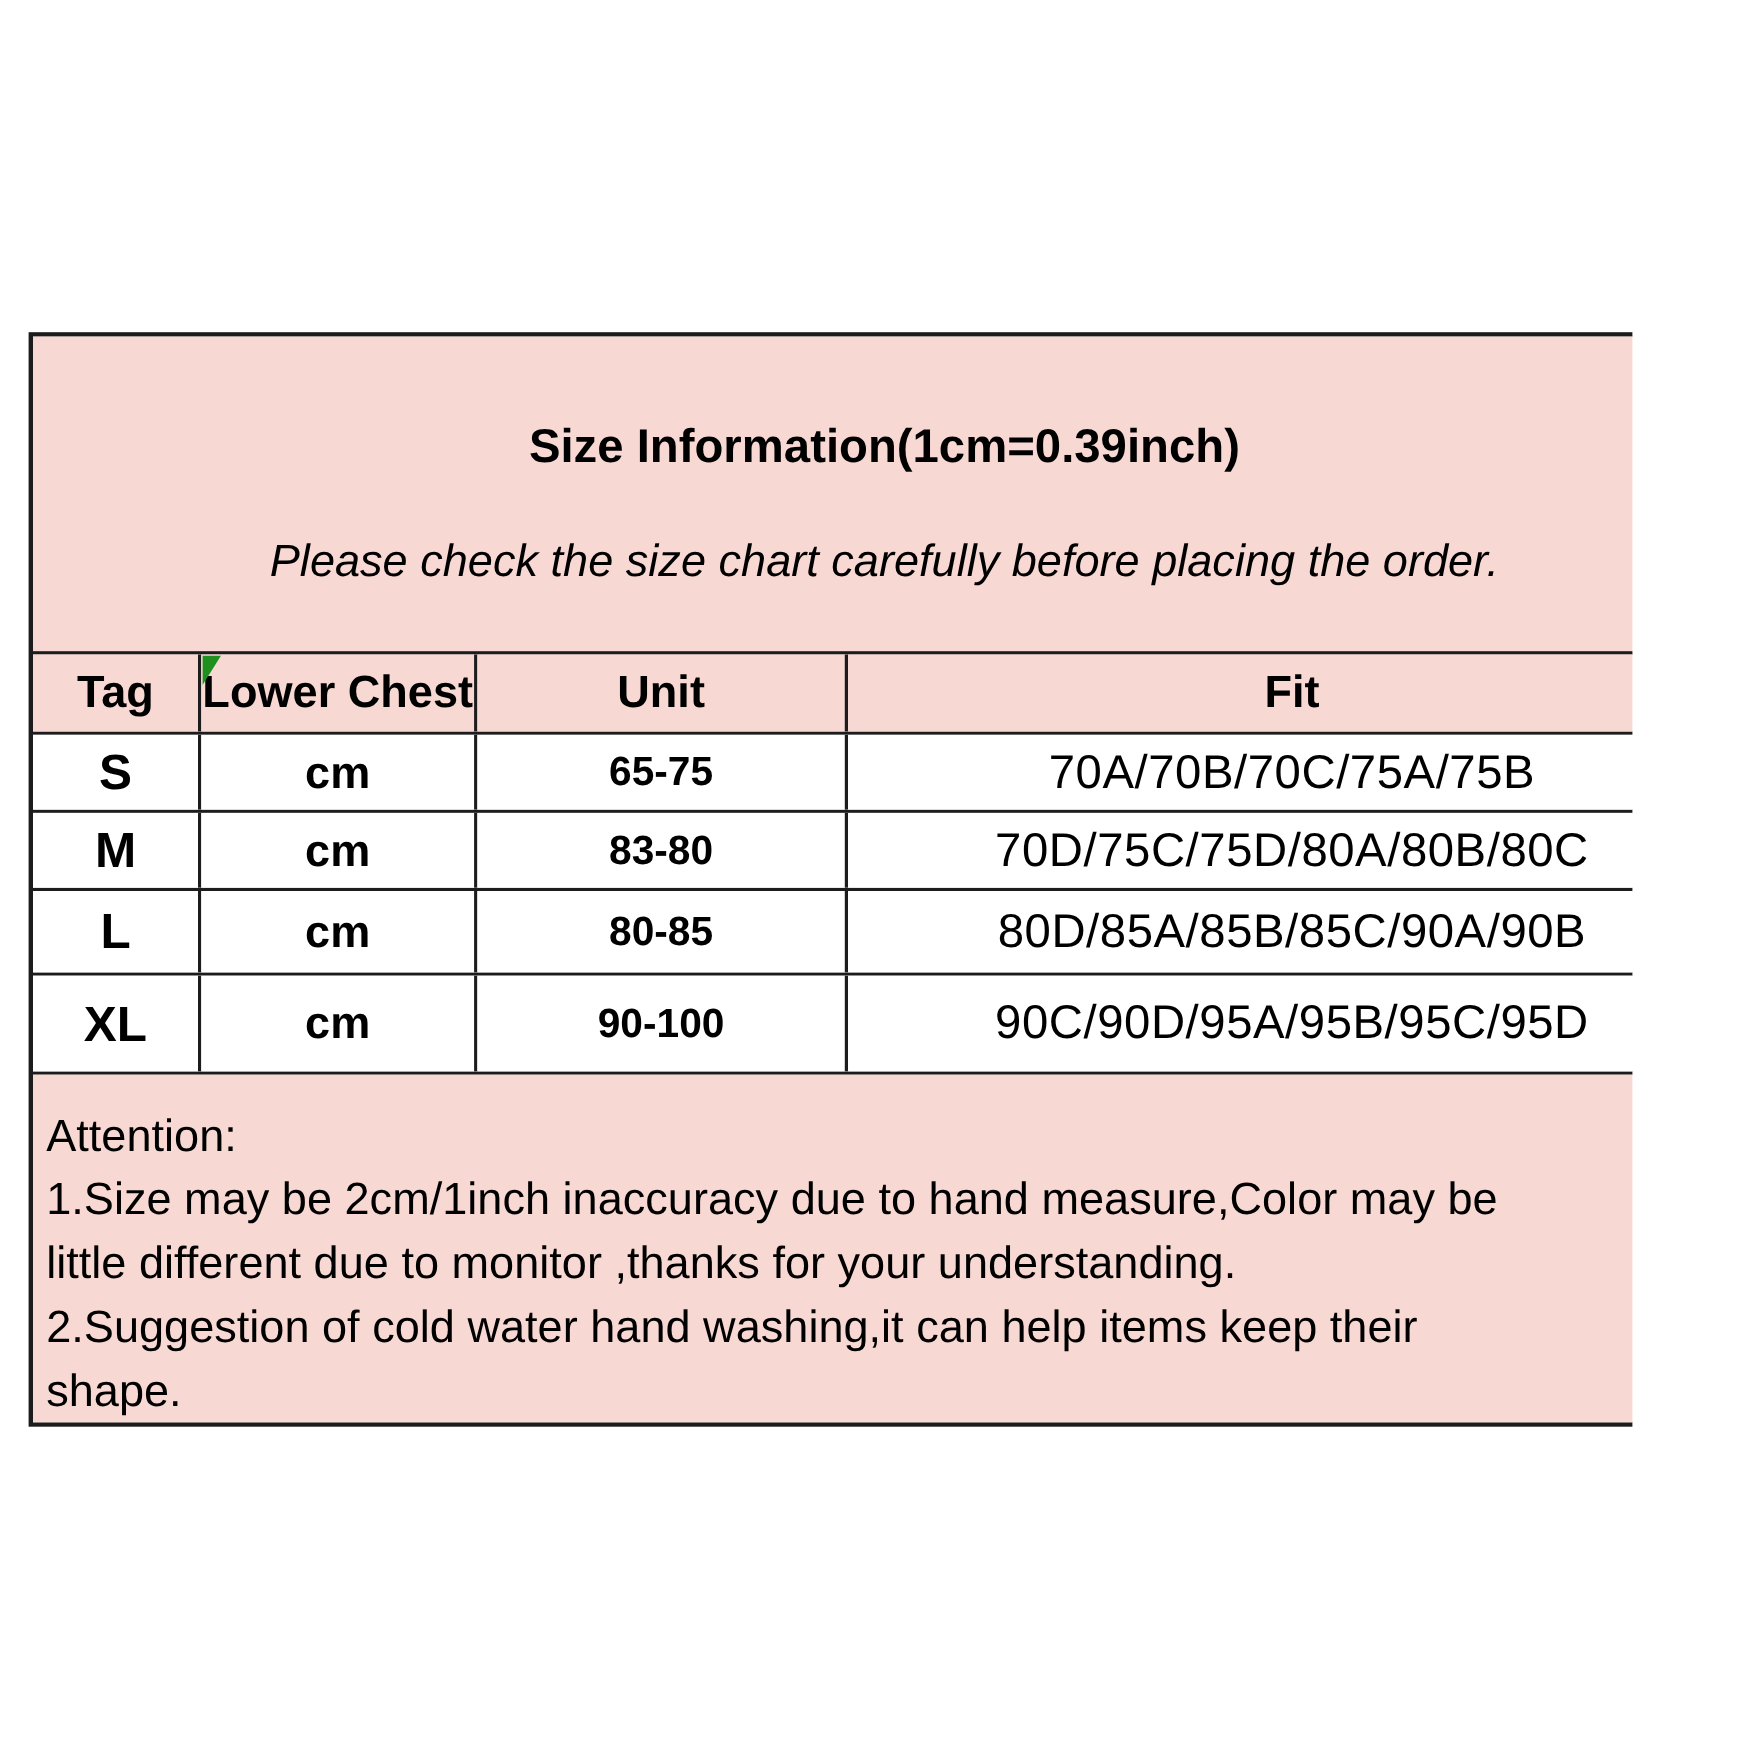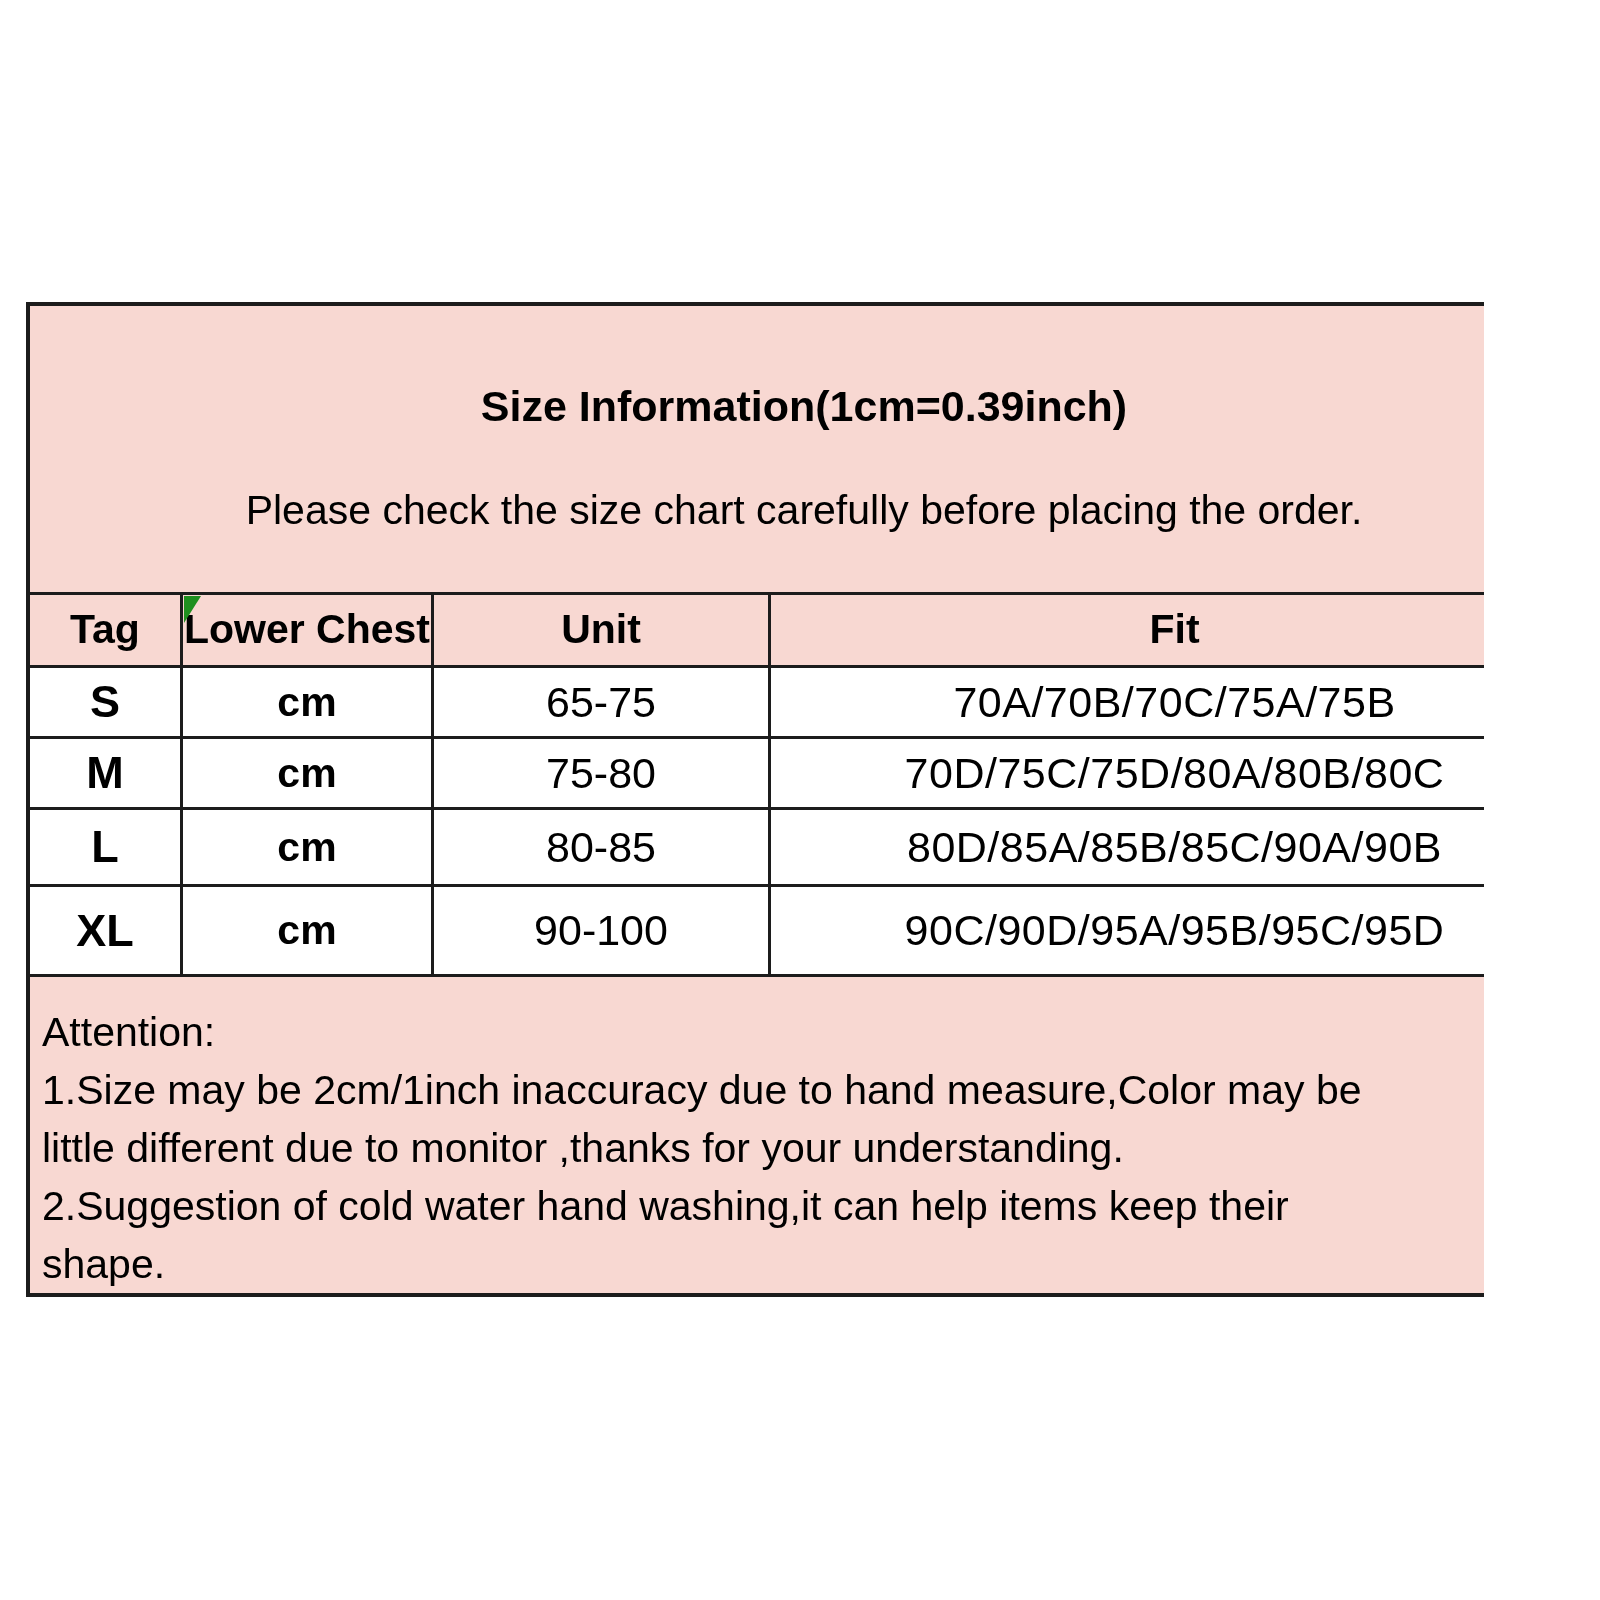--- a/index.html
+++ b/index.html
@@ -46,20 +46,21 @@
     text-align: center;
   }
   .chart-title {
     font-size: 43px;
     font-weight: 700;
     letter-spacing: 0px;
   }
   .chart-subtitle {
     font-size: 41px;
     font-weight: 400;
+    font-style: italic;
   }
   
   .tbl-row {
     display: grid;
     grid-template-columns: 153px 251px 337px 1fr;
     border-bottom: 3px solid #1c1c1c;
   }
   .cell {
     display: flex;
     align-items: center;
@@ -76,21 +77,21 @@
     font-weight: 700;
     font-size: 41px;
   }
   .data-row .cell { background: #ffffff; }
   .row-s  { height: 72px; }
   .row-m  { height: 71px; }
   .row-l  { height: 77px; }
   .row-xl { height: 91px; }
   .tag-cell   { font-weight: 700; font-size: 45px; }
   .unit-cell  { font-weight: 700; font-size: 41px; }
-  .chest-cell { font-weight: 400; font-size: 43px; }
+  .chest-cell { font-weight: 700; font-size: 37px; }
   .fit-cell   { font-weight: 400; font-size: 43px; letter-spacing: 0.5px; }
   
   .cell-flag {
     position: absolute;
     left: 1px;
     top: 1px;
     width: 17px;
     height: 27px;
     pointer-events: none;
   }
@@ -131,21 +132,21 @@
     <div class="tbl-row data-row row-s">
       <div class="cell tag-cell">S</div>
       <div class="cell unit-cell">cm</div>
       <div class="cell chest-cell">65-75</div>
       <div class="cell fit-cell">70A/70B/70C/75A/75B</div>
     </div>
 
     <div class="tbl-row data-row row-m">
       <div class="cell tag-cell">M</div>
       <div class="cell unit-cell">cm</div>
-      <div class="cell chest-cell">75-80</div>
+      <div class="cell chest-cell">83-80</div>
       <div class="cell fit-cell">70D/75C/75D/80A/80B/80C</div>
     </div>
 
     <div class="tbl-row data-row row-l">
       <div class="cell tag-cell">L</div>
       <div class="cell unit-cell">cm</div>
       <div class="cell chest-cell">80-85</div>
       <div class="cell fit-cell">80D/85A/85B/85C/90A/90B</div>
     </div>
 

